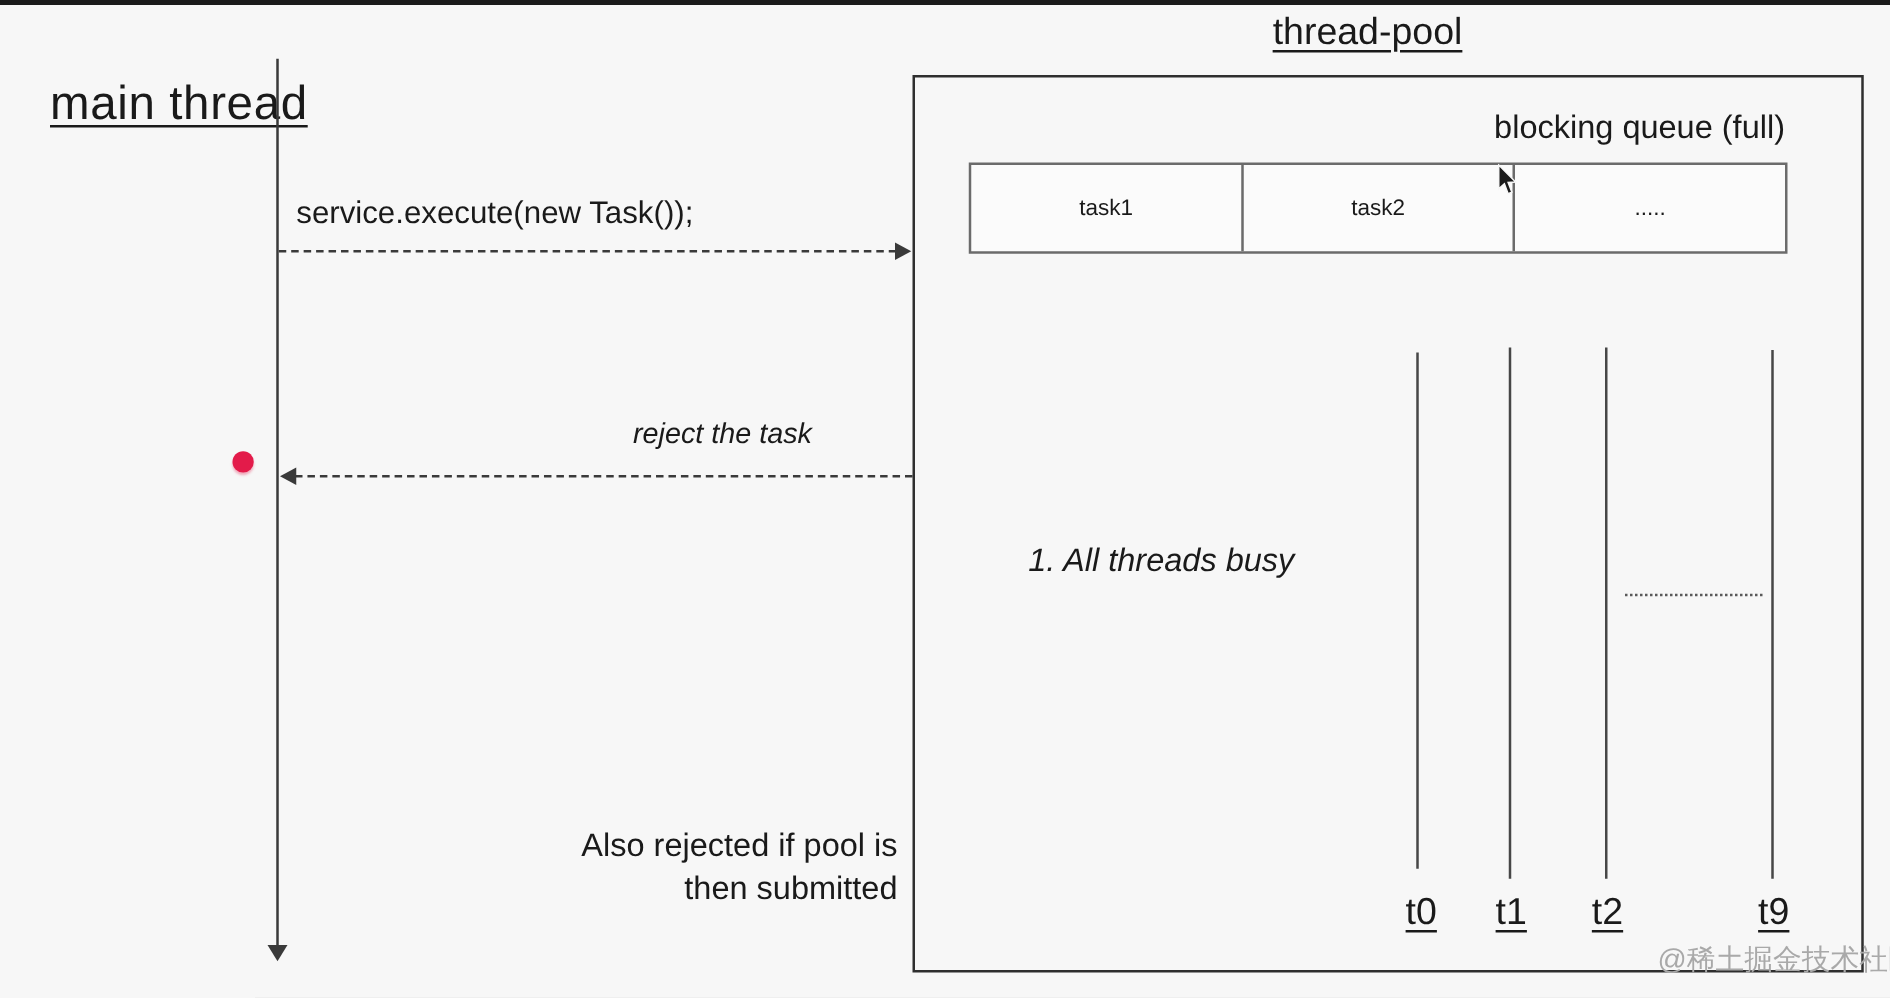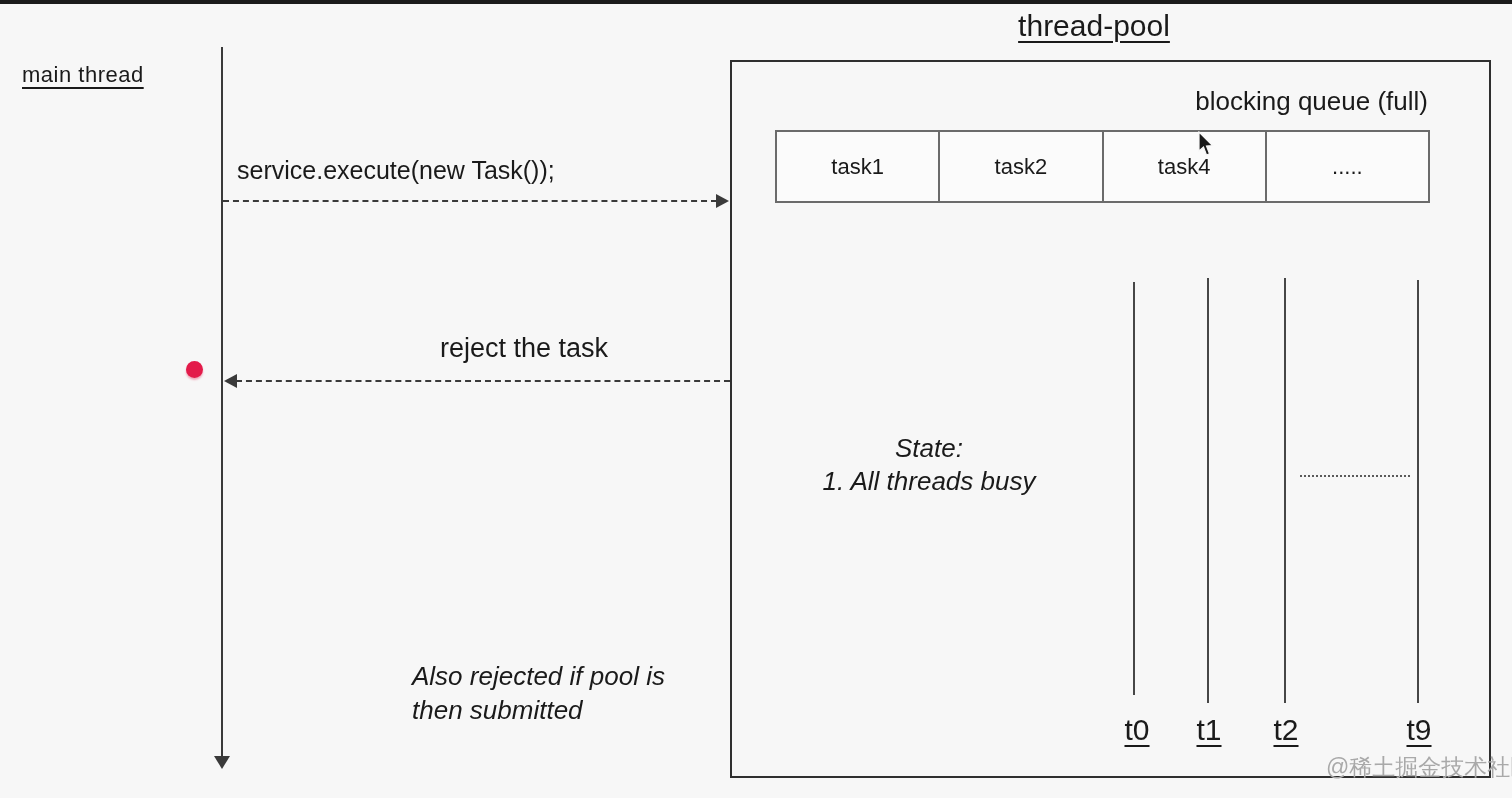--- a/index.html
+++ b/index.html
@@ -24,22 +24,22 @@
 
   .underlined {
     text-decoration: underline;
     text-underline-offset: 5px;
     text-decoration-thickness: 2px;
   }
 
   
   .main-thread-label {
     position: absolute;
-    left: 22px; top: 62px;
-    font-size: 22px;
+    left: 40px; top: 62px;
+    font-size: 38px;
     letter-spacing: 0.5px;
   }
 
   .main-lifeline {
     position: absolute;
     left: 221px; top: 47px;
     width: 2px; height: 711px;
     background: #3a3a3a;
   }
   .main-lifeline-arrowhead {
@@ -69,22 +69,23 @@
     width: 0; height: 0;
     border-top: 7px solid transparent;
     border-bottom: 7px solid transparent;
     border-left: 13px solid #3a3a3a;
   }
 
   .reject-label {
     position: absolute;
     left: 440px; top: 333px;
     width: 276px;
-    text-align: left;
-    font-size: 27px;
+    text-align: center;
+    font-size: 23px;
+    font-style: italic;
   }
   .arrow-reject {
     position: absolute;
     left: 236px; top: 380px;
     width: 494px; height: 0;
     border-top: 2px dashed #3a3a3a;
   }
   .arrow-reject-head {
     position: absolute;
     left: 224px; top: 374px;
@@ -134,21 +135,21 @@
     width: 655px; height: 73px;
     display: flex;
     border: 2px solid #6b6b6b;
     background: #fbfbfb;
   }
   .queue-cell {
     flex: 1 1 0;
     display: flex;
     align-items: center;
     justify-content: center;
-    font-size: 22px;
+    font-size: 18px;
     border-left: 2px solid #6b6b6b;
   }
   .queue-cell:first-child { border-left: none; }
 
   .state-block {
     position: absolute;
     left: 778px; top: 432px;
     width: 302px;
     text-align: center;
     font-size: 26px;
@@ -183,23 +184,22 @@
   .tlabel-0 { left: 1115px; }
   .tlabel-1 { left: 1187px; text-align: center; }
   .tlabel-2 { left: 1264px; }
   .tlabel-3 { left: 1397px; }
 
   
   .note-block {
     position: absolute;
     left: 412px; top: 660px;
     width: 306px;
-    text-align: left;
+    text-align: right;
     font-size: 26px;
-    font-style: italic;
     line-height: 33.5px;
   }
 
   
   .watermark {
     position: absolute;
     left: 1326px; top: 752px;
     font-size: 23px;
     color: #a9a9a9;
     white-space: nowrap;
@@ -234,26 +234,24 @@
   <div class="pointer-dot"></div>
 
   <div class="pool-title underlined">thread-pool</div>
   <div class="pool-box"></div>
 
   <div class="queue-label">blocking queue (full)</div>
 
   <div class="queue-table">
     <div class="queue-cell">task1</div>
     <div class="queue-cell">task2</div>
-    <div class="queue-cell">task4</div>
     <div class="queue-cell">.....</div>
   </div>
 
   <div class="state-block">
-    <div>State:</div>
     <div>1. All threads busy</div>
   </div>
 
   <div class="thread-line tline-0"></div>
   <div class="thread-line tline-1"></div>
   <div class="thread-line tline-2"></div>
   <div class="thread-line tline-3"></div>
   <div class="thread-ellipsis"></div>
 
   <div class="thread-label underlined tlabel-0">t0</div>

